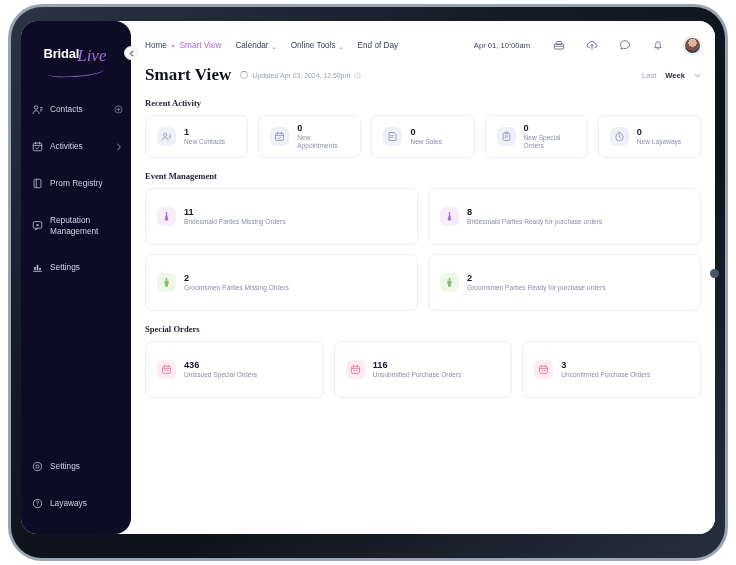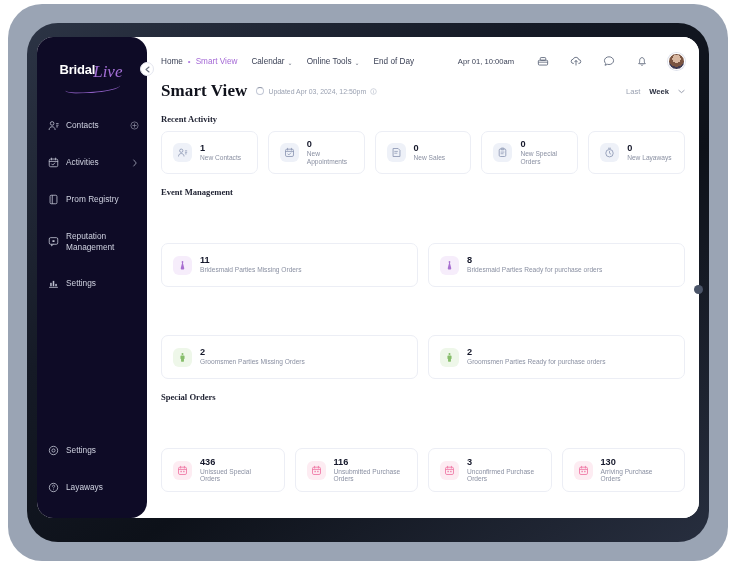--- a/index.html
+++ b/index.html
@@ -10,21 +10,21 @@
     overflow: hidden;
   }
 
   
   #device {
     position: absolute; left: 8px; top: 4px;
     width: 720px; height: 557px;
     border-radius: 34px;
     background: linear-gradient(180deg,#8e99ab 0%,#6c7casdf 0%);
     background: #9aa4b4;
-    padding: 19px;
+    padding: 3px;
   }
   #bezel {
     width: 100%; height: 100%;
     border-radius: 31px;
     background: linear-gradient(145deg,#2c3445 0%,#151a26 35%,#0d1119 60%,#39405230 100%);
     background-color: #232a3a;
     padding: 14px 10px 24px 10px;
     position: relative;
   }
   #bezel::after{
@@ -136,21 +136,21 @@
     width:19px;height:19px;border-radius:6px;flex:0 0 19px;
     display:flex;align-items:center;justify-content:center;
   }
   .ci.blue { background:#eef1f8; color:#8e99b5;}
   .ci.purple { background:#f6edfb; color:#a86fd0;}
   .ci.green { background:#eef7e9; color:#86bd6a;}
   .ci.pink { background:#fdecf2; color:#ef7ba6;}
   .card .ctxt { display:flex; flex-direction:column; gap:1px;}
   .cnum { font-size:9.2px; font-weight:700; color:#14172a; line-height:1;}
   .clbl { font-size:6.6px; color:#8a90a2; line-height:1.1;}
-  .row.tall .card { height:44px;margin-top:39px; }
+  .row.tall .card { height:57px; }
   .row + .row { margin-top:9px; }
 </style>
 </head>
 <body>
 
 <div id="device">
  <div id="bezel">
   <div id="screen">
 
    <aside id="sidebar">
@@ -511,33 +511,19 @@
                <rect x="5" y="8.4" width="2" height="2" rx=".4" fill="#ef7ba6"></rect>
                <rect x="9" y="8.4" width="2" height="2" rx=".4" fill="#ef7ba6"></rect>
              </svg>
            </span>
            <span class="ctxt">
              <span class="cnum">3</span>
              <span class="clbl">Unconfirmed Purchase Orders</span>
            </span>
          </div>
 
-         <div class="card">
-           <span class="ci pink">
-             <svg width="11" height="11" viewBox="0 0 16 16" fill="none">
-               <rect x="2.2" y="3.2" width="11.6" height="10.6" rx="2" stroke="#ef7ba6" stroke-width="1.3"></rect>
-               <path d="M2.2 6.4h11.6M5.2 1.9v2.6M10.8 1.9v2.6" stroke="#ef7ba6" stroke-width="1.3" stroke-linecap="round"></path>
-               <rect x="5" y="8.4" width="2" height="2" rx=".4" fill="#ef7ba6"></rect>
-               <rect x="9" y="8.4" width="2" height="2" rx=".4" fill="#ef7ba6"></rect>
-             </svg>
-           </span>
-           <span class="ctxt">
-             <span class="cnum">130</span>
-             <span class="clbl">Arriving Purchase Orders</span>
-           </span>
-         </div>
        </div>
      </div>
 
    </section>
   </div>
  </div>
 </div>
 
 </body></html>

